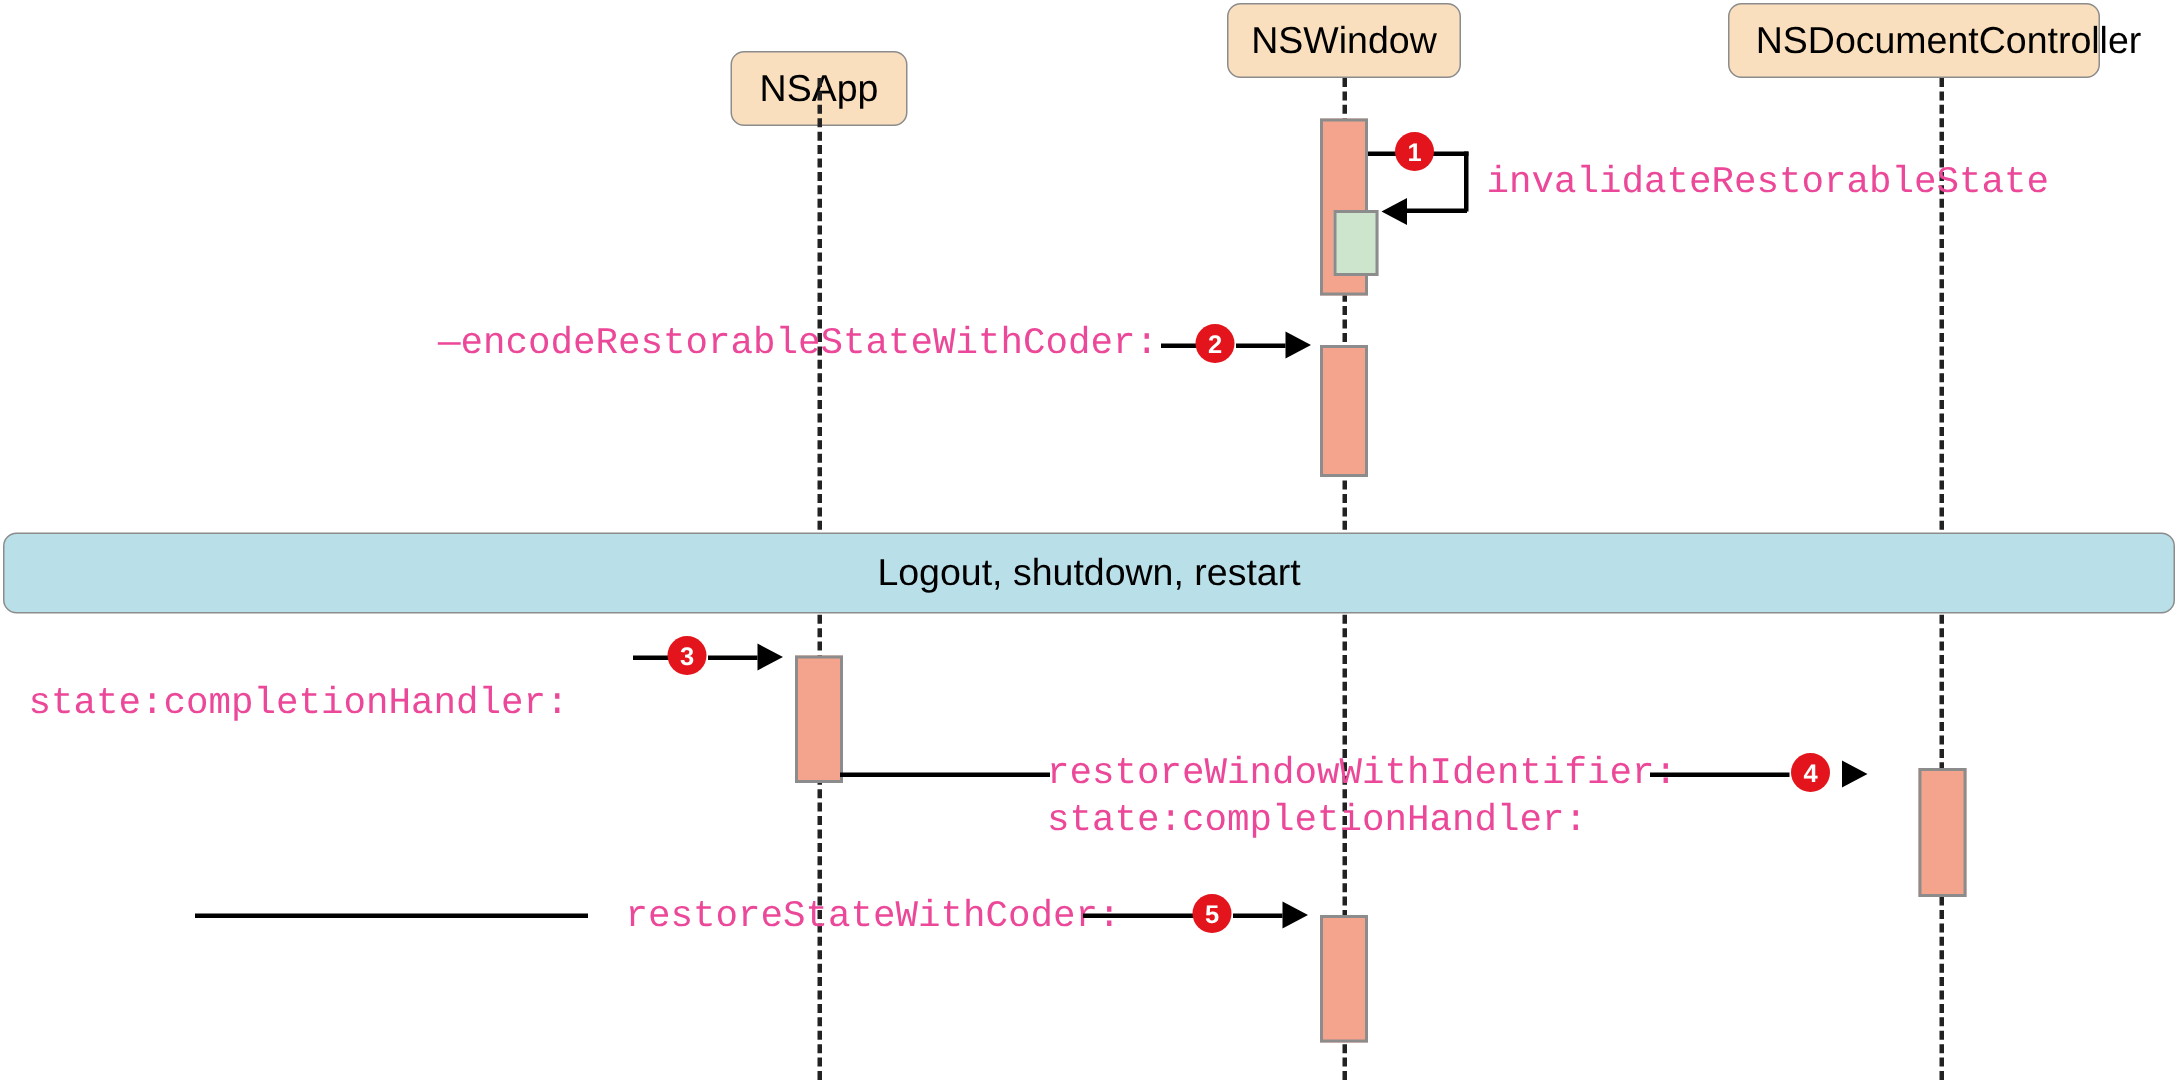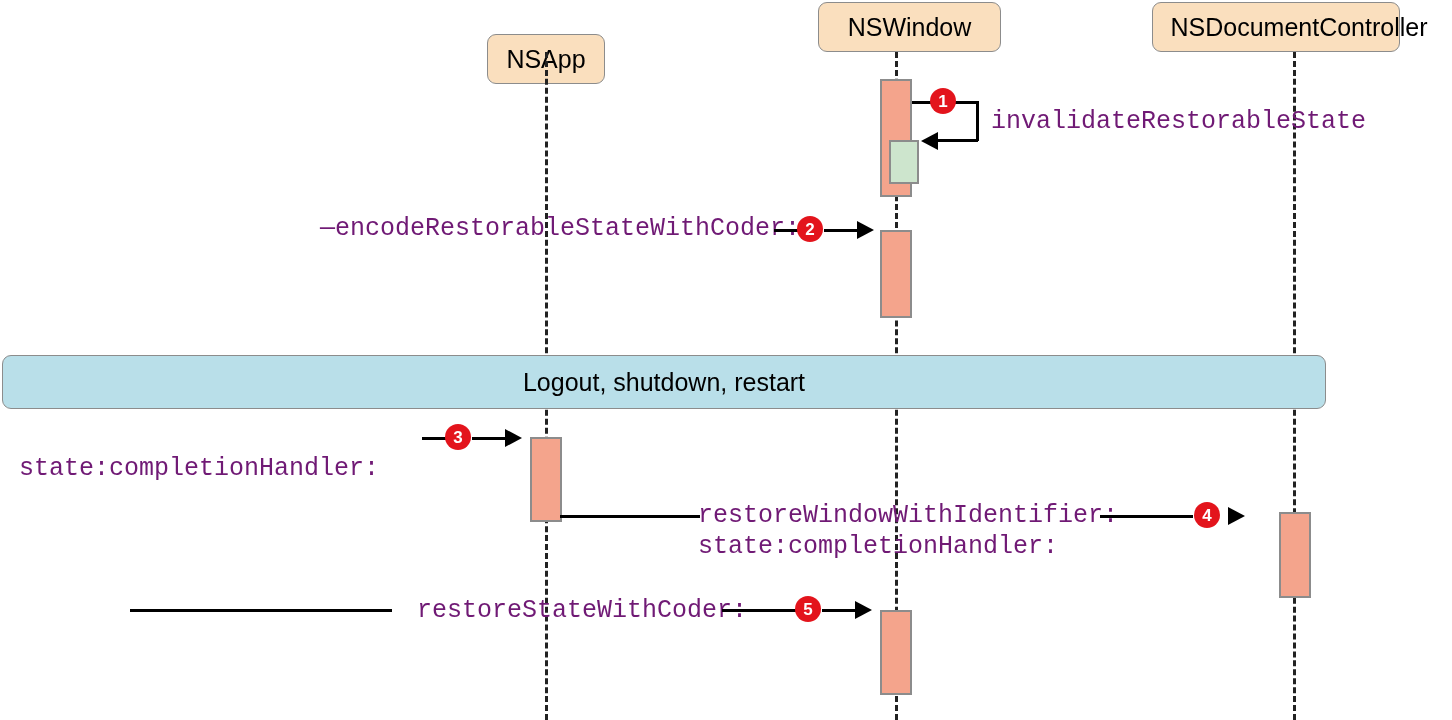--- a/index.html
+++ b/index.html
@@ -82,21 +82,21 @@
   .arrowhead.left {
     border-left: none;
     border-right: 17px solid #000000;
   }
 
   
   .msglabel {
     position: absolute;
     font-family: "Liberation Mono", monospace;
     font-size: 25px;
-    color: #701a75;
+    color: #ec4899;
     white-space: pre;
     line-height: 31px;
   }
   .msglabel.center { text-align: center; }
   .msglabel.left { text-align: left; }
 
   
   .badge {
     position: absolute;
     width: 26px;
@@ -111,41 +111,41 @@
     align-items: center;
     justify-content: center;
     line-height: 1;
   }
 
   
   .band {
     position: absolute;
     box-sizing: border-box;
     left: 2px;
-    width: 1324px;
+    width: 1448px;
     background: #b9dfe9;
     border: 1.5px solid #8c8c8c;
     border-radius: 9px;
     display: flex;
     align-items: center;
     justify-content: center;
     font-family: "Liberation Sans", sans-serif;
     font-size: 25px;
     color: #000000;
   }
 </style>
 </head>
 <body>
 
 <div id="diagram">
 
   <div class="participant" style="left:487px; width:118px;margin-top:32px;">
     <span>NSApp</span>
   </div>
-  <div class="participant" style="left:818px; width:183px;">
+  <div class="participant" style="left:818px; width:156px;">
     <span>NSWindow</span>
   </div>
   <div class="participant" style="left:1152px; width:248px;padding-left:46px;">
     <span>NSDocumentController</span>
   </div>
 
   <div class="lifeline" style="left:545px;"></div>
   <div class="lifeline" style="left:895px;"></div>
   <div class="lifeline" style="left:1293px;"></div>
 
@@ -154,21 +154,21 @@
 
   <div class="msgline" style="left:912px; top:101px; width:20px;"></div>
   <div class="msgline" style="left:955px; top:101px; width:24px;"></div>
   <div class="vline" style="left:976px; top:101px; height:40px;"></div>
   <div class="msgline" style="left:938px; top:139px; width:40px;"></div>
   <div class="arrowhead left" style="left:921px; top:132px;"></div>
   <div class="badge" style="left:930px; top:88px;">1</div>
   <div class="msglabel left" style="left:991px; top:106px;">invalidateRestorableState</div>
 
   <div class="activation" style="left:880px; top:230px; height:88px;"></div>
-  <div class="msglabel left" style="left:320px; top:213px;text-align:center;">—encodeRestorableStateWithCoder:</div>
+  <div class="msglabel left" style="left:292px; top:213px;text-align:center;">—encodeRestorableStateWithCoder:</div>
   <div class="msgline" style="left:774px; top:229px; width:24px;"></div>
   <div class="msgline" style="left:824px; top:229px; width:33px;"></div>
   <div class="arrowhead" style="left:857px; top:221px;"></div>
   <div class="badge" style="left:797px; top:216px;">2</div>
 
   <div class="band" style="top:355px; height:54px;">
     <span>Logout, shutdown, restart</span>
   </div>
 
   <div class="activation" style="left:530px; top:437px; height:85px;"></div>

